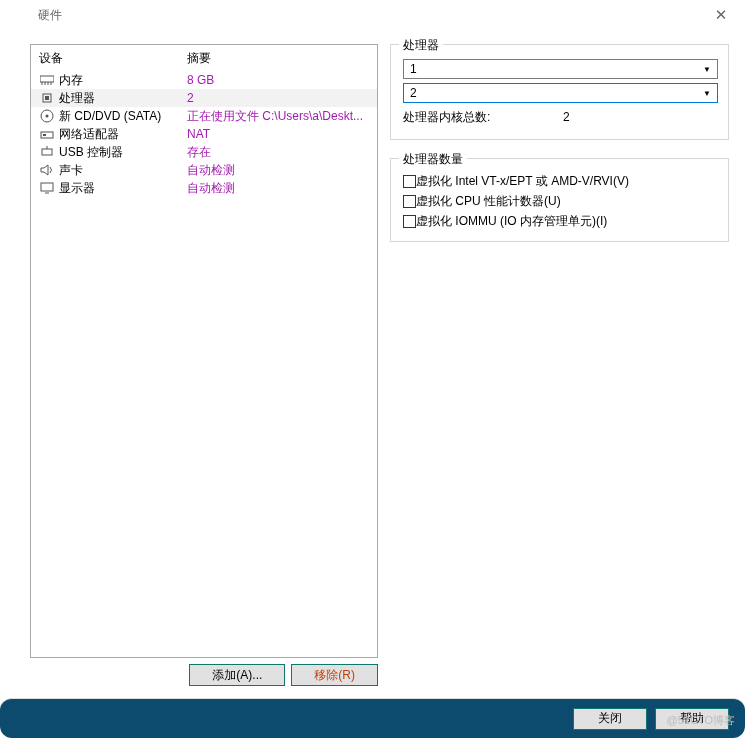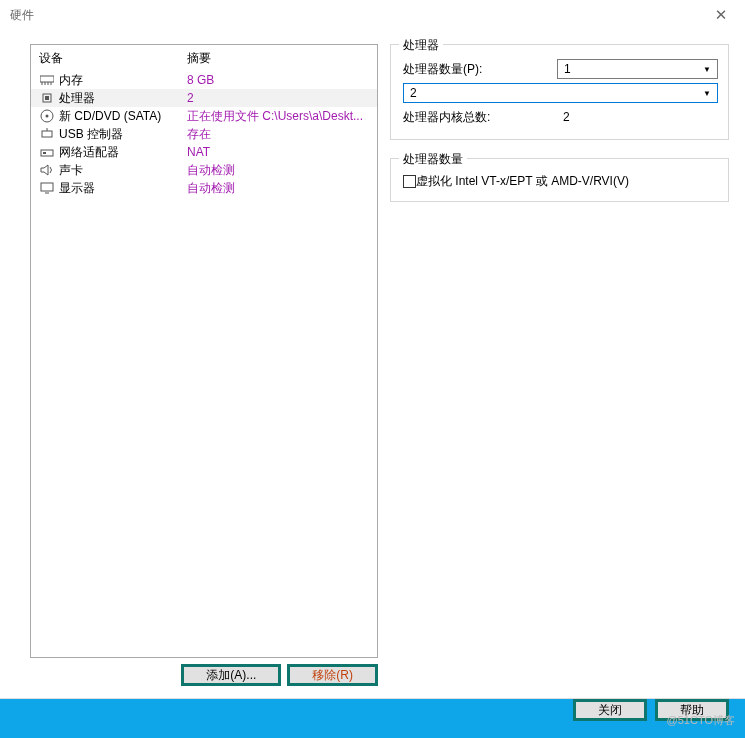--- a/index.html
+++ b/index.html
@@ -20,21 +20,21 @@
     }
     
     .titlebar {
       height: 30px;
       display: flex;
       align-items: center;
       padding: 0 4px 0 10px;
       color: #666;
       font-size: 12px;
     }
-    .titlebar .title { flex: 1; }
+    .titlebar .title { flex: 1; margin-left: 28px; }
     .titlebar .close {
       width: 40px;
       height: 28px;
       display: flex;
       align-items: center;
       justify-content: center;
       font-size: 15px;
       color: #666;
     }
 
@@ -91,21 +91,21 @@
 
     .dev-buttons {
       display: flex;
       justify-content: flex-end;
       gap: 6px;
       margin-top: 6px;
     }
     .btn {
       min-width: 84px;
       height: 22px;
-      border: 3px solid #0f766e;
+      border: 1px solid #0f766e;
       background: #e1e1e1;
       font-size: 12px;
       padding: 0 22px;
       cursor: default;
       display: inline-flex;
       align-items: center;
       justify-content: center;
     }
     .btn:disabled { color: #c2410c; }
 
@@ -175,26 +175,27 @@
       border: 1px solid #333;
       background: #fff;
       display: inline-block;
       flex-shrink: 0;
     }
 
     
     .footer {
       height: 40px;
       display: flex;
-      align-items: flex-start;
+      align-items: center;
       justify-content: flex-end;
       gap: 8px;
       padding: 0 16px;
       border-top: 1px solid #ddd;
-      background: #0ea5e9;
+      background: #0c4a6e;
+      border-radius: 12px;
     }
     .footer .btn { min-width: 74px; }
     .watermark {
       position: absolute;
       right: 10px;
       bottom: 10px;
       color: #bbb;
       font-size: 11px;
       pointer-events: none;
     }
@@ -252,36 +253,36 @@
                   <circle cx="7" cy="7" r="6" fill="none" stroke="#555"></circle>
                   <circle cx="7" cy="7" r="1.5" fill="#555"></circle>
                 </svg>
               </span>
               <span class="dev-name">新 CD/DVD (SATA)</span>
               <span class="dev-summary">正在使用文件 C:\Users\a\Deskt...</span>
             </div>
             <div class="dev-row">
               <span class="dev-icon">
                 <svg width="14" height="12">
+                  <rect x="1" y="4" width="12" height="6" fill="none" stroke="#555"></rect>
+                  <rect x="3" y="6" width="3" height="2" fill="#555"></rect>
+                </svg>
+              </span>
+              <span class="dev-name">网络适配器</span>
+              <span class="dev-summary">NAT</span>
+            </div>
+            <div class="dev-row">
+              <span class="dev-icon">
+                <svg width="14" height="12">
                   <rect x="2" y="3" width="10" height="6" fill="none" stroke="#555"></rect>
                   <line x1="7" y1="0" x2="7" y2="3" stroke="#555"></line>
                 </svg>
               </span>
               <span class="dev-name">USB 控制器</span>
               <span class="dev-summary">存在</span>
-            </div>
-            <div class="dev-row">
-              <span class="dev-icon">
-                <svg width="14" height="12">
-                  <rect x="1" y="4" width="12" height="6" fill="none" stroke="#555"></rect>
-                  <rect x="3" y="6" width="3" height="2" fill="#555"></rect>
-                </svg>
-              </span>
-              <span class="dev-name">网络适配器</span>
-              <span class="dev-summary">NAT</span>
             </div>
             <div class="dev-row">
               <span class="dev-icon">
                 <svg width="14" height="12">
                   <polygon points="1,4 4,4 8,1 8,11 4,8 1,8" fill="none" stroke="#555"></polygon>
                   <path d="M10 3 Q13 6 10 9" fill="none" stroke="#555"></path>
                 </svg>
               </span>
               <span class="dev-name">声卡</span>
               <span class="dev-summary">自动检测</span>
@@ -303,21 +304,20 @@
         <button class="btn" disabled="">移除(R)</button>
       </div>
     </div>
 
     <div class="right-col">
 
       <div class="groupbox">
         <span class="legend">处理器</span>
 
         <div class="field-row">
-          <span class="field-label">处理器数量(P):</span>
           <div class="combo">
             <span>1</span>
             <span class="arrow">▼</span>
           </div>
         </div>
 
         <div class="field-row">
           <div class="combo focused">
             <span>2</span>
             <span class="arrow">▼</span>
@@ -330,20 +330,28 @@
         </div>
       </div>
 
       <div class="groupbox">
         <span class="legend">处理器数量</span>
         <div id="virt-opts">
             <div class="chk-row">
               <span class="chk"></span>
               <span>虚拟化 Intel VT-x/EPT 或 AMD-V/RVI(V)</span>
             </div>
+            <div class="chk-row">
+              <span class="chk"></span>
+              <span>虚拟化 CPU 性能计数器(U)</span>
+            </div>
+            <div class="chk-row">
+              <span class="chk"></span>
+              <span>虚拟化 IOMMU (IO 内存管理单元)(I)</span>
+            </div>
           </div>
       </div>
 
     </div>
   </div>
 
   <div class="footer">
     <button class="btn">关闭</button>
     <button class="btn">帮助</button>
   </div>

